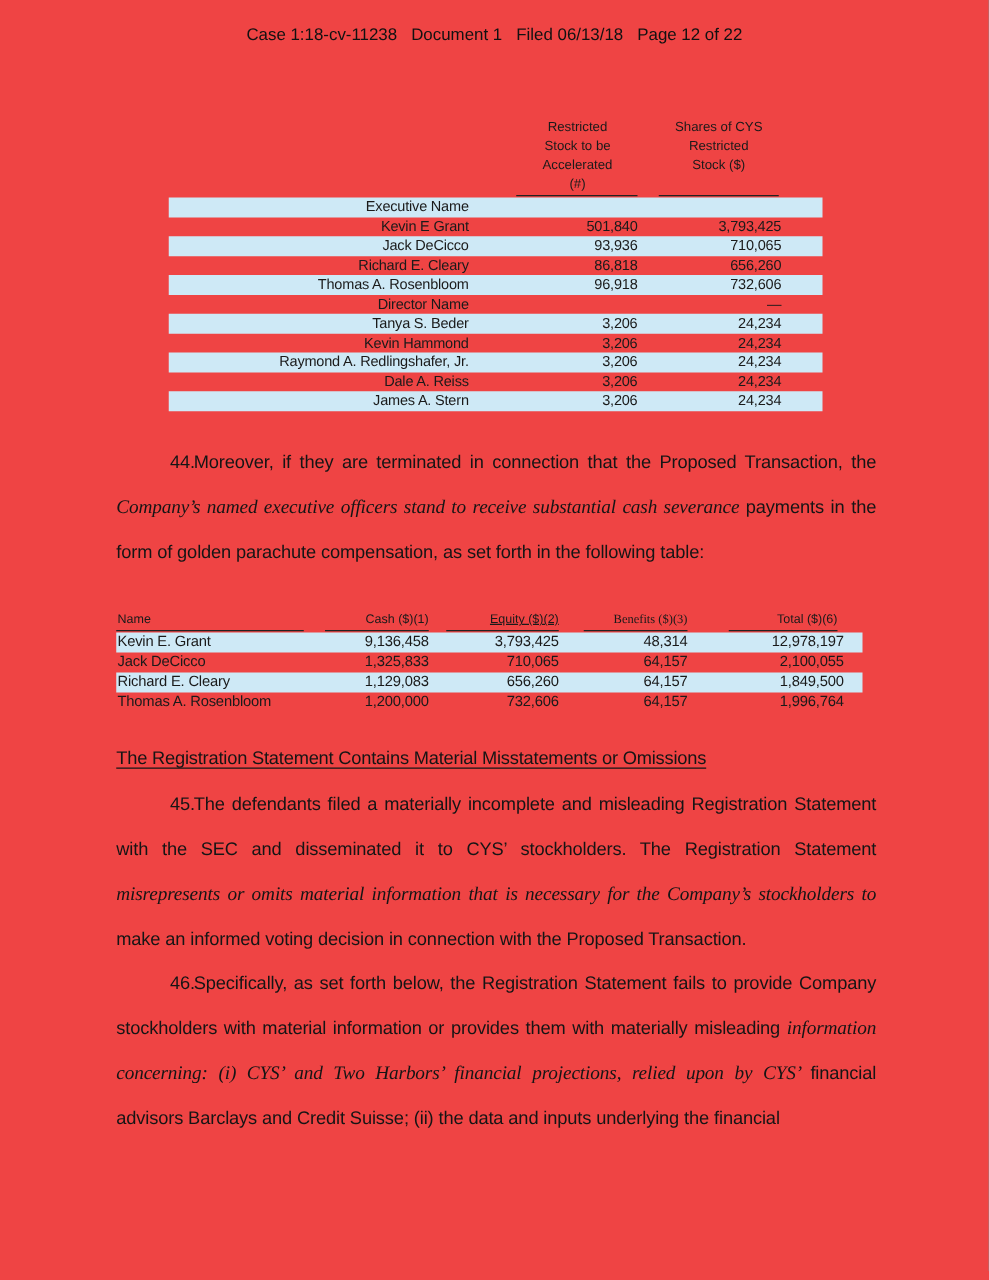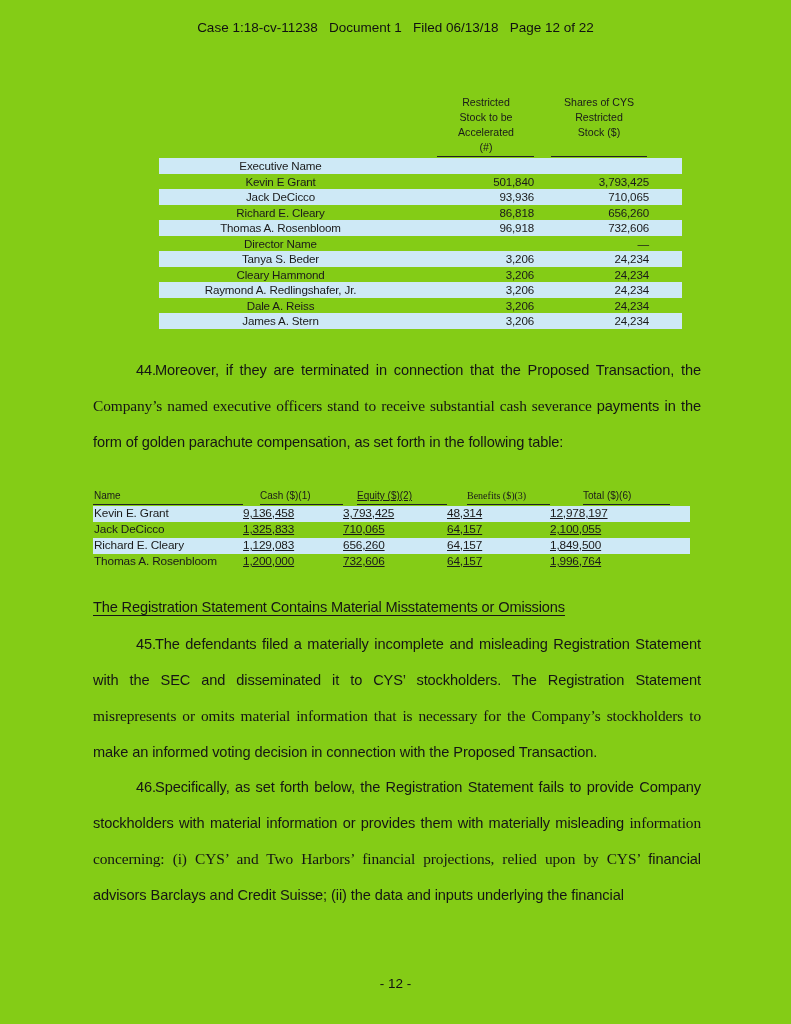--- a/index.html
+++ b/index.html
@@ -1,71 +1,71 @@
 <!DOCTYPE html>
 <html><head>
 <meta charset="utf-8">
 <style>
   * { margin:0; padding:0; box-sizing:border-box; }
   html,body { background:#888; }
   .page {
     position:relative; width:791px; height:1024px; margin:0 auto;
-    background:#84cc16; color:#1a1a1a; overflow:hidden;
+    background:#ef4444; color:#1a1a1a; overflow:hidden;
     font-family:"Liberation Sans", sans-serif;
   }
   
   .case-header {
     position:absolute; top:20px; left:0; width:100%;
     text-align:center; font-size:13.5px; white-space:pre; color:#111;
   }
   
-  .t1 { position:absolute; left:135px; top:95px; width:523px;margin-left:24px; }
+  .t1 { position:absolute; left:135px; top:95px; width:523px; }
   .t1-head { position:relative; height:63px; font-size:10.6px; line-height:15px; }
   .t1-h2 { position:absolute; left:267px; top:0; width:120px; text-align:center; }
   .t1-h3 { position:absolute; left:380px; top:0; width:120px; text-align:center; }
   .t1-h2 span, .t1-h3 span { display:block; }
   .t1-u { position:absolute; height:0; border-top:1.5px solid #222; top:61px; }
   .t1-u2 { left:278px; width:97px; }
   .t1-u3 { left:392px; width:96px; }
   .t1-row {
     display:grid; grid-template-columns:240px 135px 115px 33px;
     height:15.5px; line-height:15.2px; font-size:11.6px; letter-spacing:-0.15px;
   }
-  .t1-row .c-name { padding-left:3px; text-align:center; }
+  .t1-row .c-name { padding-left:3px; text-align:right; }
   .t1-row .c-num { text-align:right; }
   .blue { background:#cee9f6; }
   
   .para {
     position:absolute; left:93px; width:608px;
     font-size:14.6px; line-height:36px; text-align:justify;
     letter-spacing:-0.1px; color:#151515;
   }
   .p44 { top:352px; }
   .p45 { top:626px; }
   .p46 { top:769px; }
   .pnum { display:inline-block; width:62px; text-indent:43px; }
-  .seg-serif { font-family:"Liberation Serif", serif; font-size:15.4px; }
+  .seg-serif { font-family:"Liberation Serif", serif; font-size:15.4px;font-style:italic; }
   .section-heading {
     position:absolute; left:93px; top:599px; width:608px;
     font-size:14.6px; letter-spacing:-0.15px; color:#151515;
     text-decoration:underline; text-underline-offset:3px;
   }
   
   .t2 { position:absolute; left:93px; top:489px; width:597px; }
   .t2-row {
     display:grid; grid-template-columns:150px 100px 104px 103px 125px 15px;
     height:16px; line-height:15.8px; font-size:11.8px; letter-spacing:-0.15px;
   }
   .t2-row .c-name { padding-left:1px; text-align:left; }
-  .t2-row .c-num { text-align:left;text-decoration:underline; }
+  .t2-row .c-num { text-align:right; }
   .t2-hrow {
     display:grid; grid-template-columns:150px 100px 104px 103px 125px 15px;
     height:17px; font-size:10px; line-height:14px;
   }
-  .hdr-u { display:block; border-bottom:1.8px solid #222; text-align:left; height:16px; }
+  .hdr-u { display:block; border-bottom:1.8px solid #222; text-align:right; height:16px; }
   .hdr-name { width:150px; text-align:left; padding-left:1px; }
   .hdr-cash { width:83px; margin-left:auto; }
   .hdr-equity { width:90px; margin-left:auto;text-decoration:underline; }
   .hdr-benefits { width:83px; margin-left:auto;font-family:Liberation Serif, serif; }
   .hdr-total { width:87px; margin-left:auto; margin-right:5px; }
   
   .page-footer {
     position:absolute; top:976px; left:0; width:100%;
     text-align:center; font-size:13.5px; color:#111;
   }
@@ -129,21 +129,21 @@
       <span class="c-num">—</span>
         <span></span>
     </div>
     <div class="t1-row blue">
       <span class="c-name">Tanya S. Beder</span>
       <span class="c-num">3,206</span>
       <span class="c-num">24,234</span>
         <span></span>
     </div>
     <div class="t1-row">
-      <span class="c-name">Cleary Hammond</span>
+      <span class="c-name">Kevin Hammond</span>
       <span class="c-num">3,206</span>
       <span class="c-num">24,234</span>
         <span></span>
     </div>
     <div class="t1-row blue">
       <span class="c-name">Raymond A. Redlingshafer, Jr.</span>
       <span class="c-num">3,206</span>
       <span class="c-num">24,234</span>
         <span></span>
     </div>
@@ -221,15 +221,14 @@
   <div class="section-heading">The Registration Statement Contains Material Misstatements or Omissions</div>
 
   <div class="para p45">
     <span class="pnum">45.</span><span class="seg-sans">The defendants filed a materially incomplete and misleading Registration Statement with the SEC and disseminated it to CYS’ stockholders.  The Registration Statement </span><span class="seg-serif">misrepresents or omits material information that is necessary for the Company’s stockholders to </span><span class="seg-sans">make an informed voting decision in connection with the Proposed Transaction.</span>
   </div>
 
   <div class="para p46">
     <span class="pnum">46.</span><span class="seg-sans">Specifically, as set forth below, the Registration Statement fails to provide Company stockholders with material information or provides them with materially misleading </span><span class="seg-serif">information concerning: (i) CYS’ and Two Harbors’ financial projections, relied upon by CYS’ </span><span class="seg-sans">financial advisors Barclays and Credit Suisse; (ii) the data and inputs underlying the financial</span>
   </div>
 
-  <div class="page-footer">- 12 -</div>
 
 </div>
 
 </body></html>

